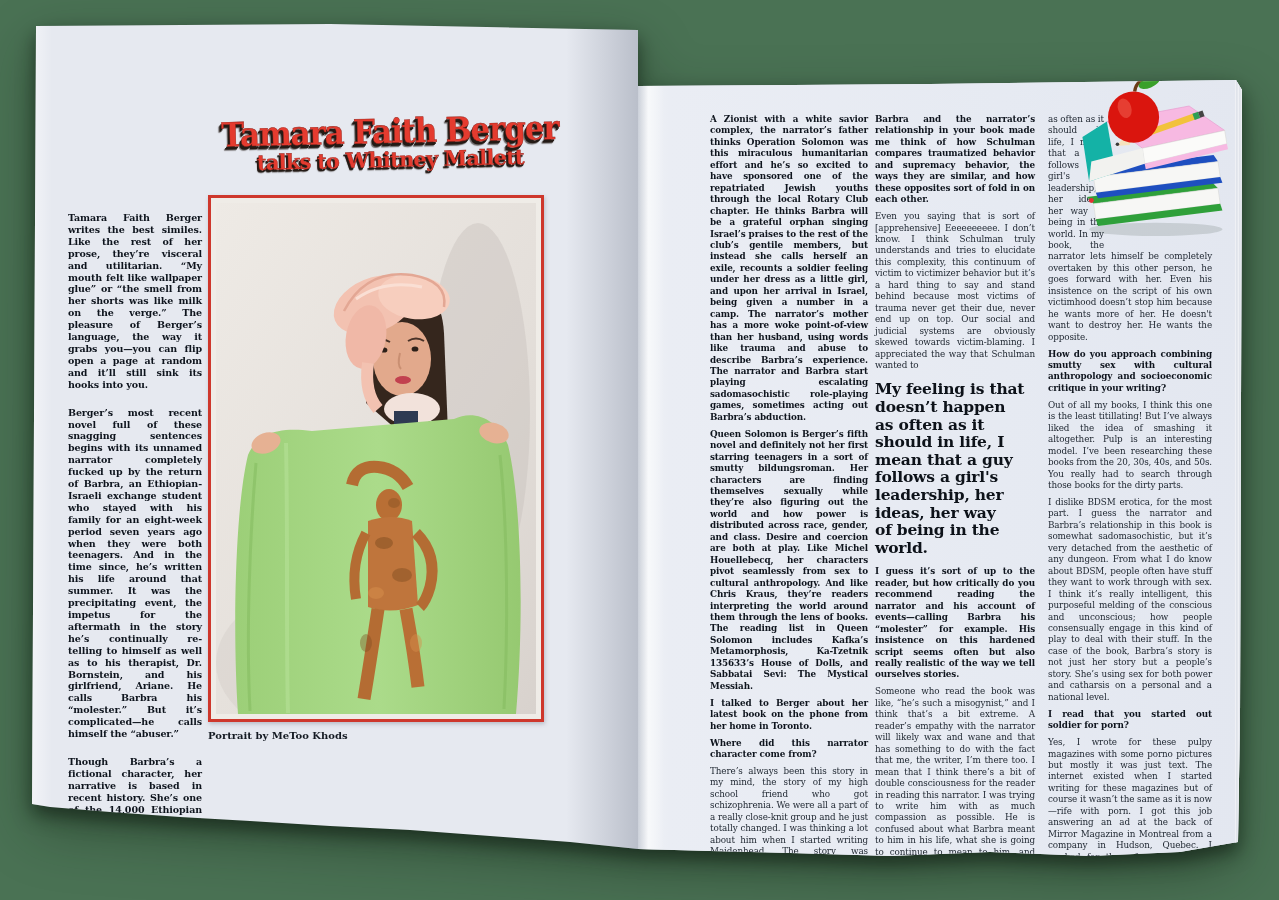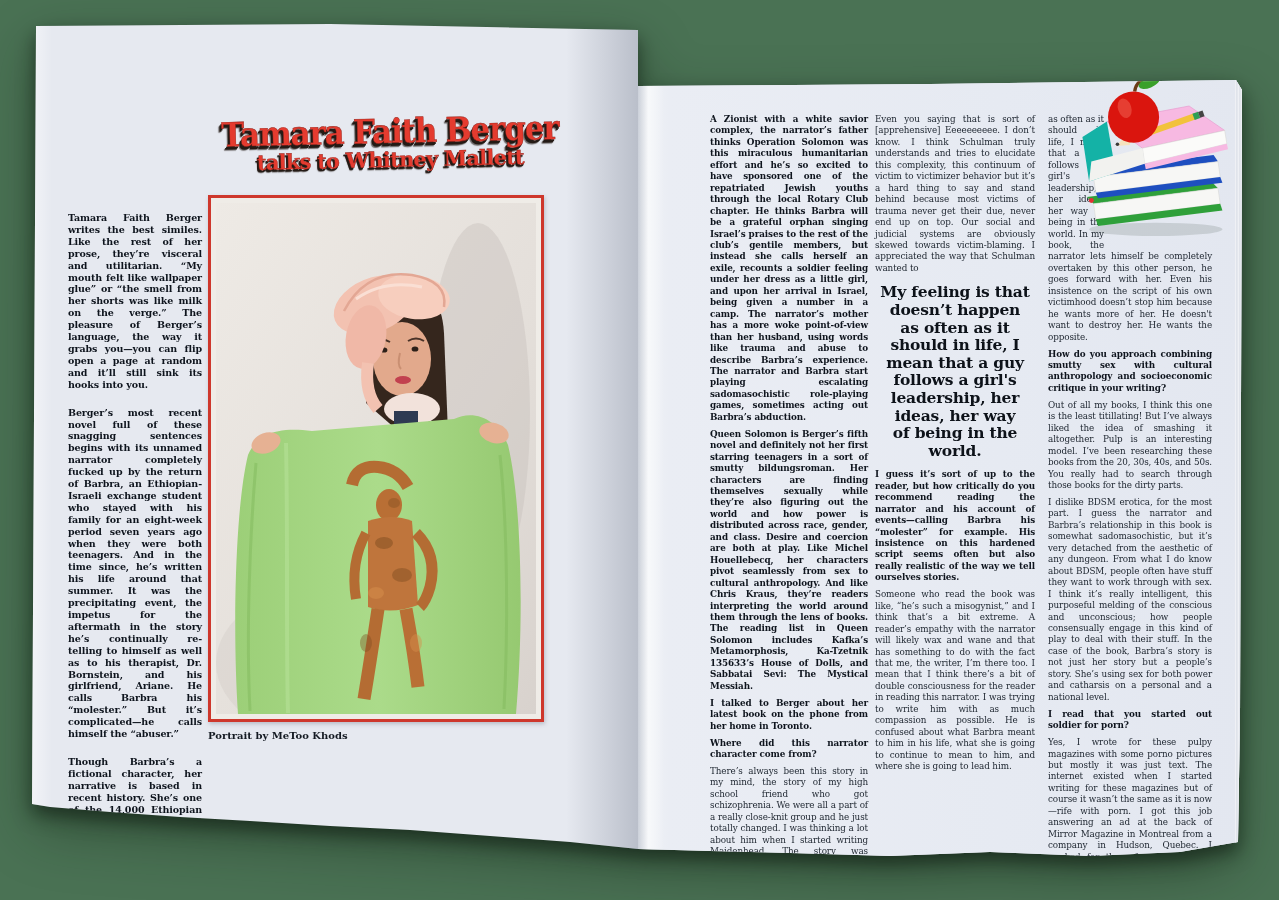--- a/index.html
+++ b/index.html
@@ -74,21 +74,21 @@
     font-size:8.8px;line-height:11.45px;text-align:justify;
     color:#1c242e;letter-spacing:-.1px;
   }
   .col-1{left:72px;width:158px;}
   .col-2{left:237px;width:160px;}
   .col-3{left:410px;width:164px;}
   .bp{margin:0 0 5.5px;}
   .bp.q{font-weight:700;color:#0e141d;}
   .pull-quote{
     font-size:15.5px;line-height:17.6px;font-weight:700;
-    color:#0d1219;text-align:center;white-space:pre-line;
+    color:#0d1219;text-align:left;white-space:pre-line;
     margin:9px 0 10px;letter-spacing:-.2px;
   }
   .illu-spacer{float:right;width:102px;height:124px;margin:0 0 4px 6px;}
   .books-illu{position:absolute;left:1048px;top:54px;width:150px;height:168px;}
 
   [data-interactable]{cursor:default;}
 </style>
 </head>
 <body>
 
@@ -181,20 +181,21 @@
           <p class="bp q" data-interactable="false">A Zionist with a white savior complex, the narrator’s father thinks Operation Solomon was this miraculous humanitarian effort and he’s so excited to have sponsored one of the repatriated Jewish youths through the local Rotary Club chapter. He thinks Barbra will be a grateful orphan singing Israel’s praises to the rest of the club’s gentile members, but instead she calls herself an exile, recounts a soldier feeling under her dress as a little girl, and upon her arrival in Israel, being given a number in a camp. The narrator’s mother has a more woke point-of-view than her husband, using words like trauma and abuse to describe Barbra’s experience. The narrator and Barbra start playing escalating sadomasochistic role-playing games, sometimes acting out Barbra’s abduction.</p>
           <p class="bp q" data-interactable="false">Queen Solomon is Berger’s fifth novel and definitely not her first starring teenagers in a sort of smutty bildungsroman. Her characters are finding themselves sexually while they’re also figuring out the world and how power is distributed across race, gender, and class. Desire and coercion are both at play. Like Michel Houellebecq, her characters pivot seamlessly from sex to cultural anthropology. And like Chris Kraus, they’re readers interpreting the world around them through the lens of books. The reading list in Queen Solomon includes Kafka’s Metamorphosis, Ka-Tzetnik 135633’s House of Dolls, and Sabbatai Sevi: The Mystical Messiah.</p>
           <p class="bp q" data-interactable="false">I talked to Berger about her latest book on the phone from her home in Toronto.</p>
           <p class="bp q" data-interactable="false">Where did this narrator character come from?</p>
           <p class="bp a" data-interactable="false">There’s always been this story in my mind, the story of my high school friend who got schizophrenia. We were all a part of a really close-knit group and he just totally changed. I was thinking a lot about him when I started writing Maidenhead. The story was leftover, though, and I really needed to make it more central to a book.</p>
           <p class="bp a" data-interactable="false">Also I’ve always felt sort of stuck around Jewish men and I thought the best way to get over that was to get behind one and mess around. I didn’t want Jewish men to have such a hold over me, and after writing this book, they don’t so much anymore. I was trying to be as kind as possible to my narrator but to work with what actually has disturbed me about Jewish men, which is their righteousness and clannishness. I wanted to deal with a story that took apart a little bit the power of Judaism and Jewish men over me.</p>
         </div>
 
       <div class="col col-2" data-interactable="false">
         <div id="col-2-top">
+            <p class="bp q" data-interactable="false">Barbra and the narrator’s relationship in your book made me think of how Schulman compares traumatized behavior and supremacy behavior, the ways they are similar, and how these opposites sort of fold in on each other.</p>
             <p class="bp a" data-interactable="false">Even you saying that is sort of [apprehensive] Eeeeeeeeee. I don’t know. I think Schulman truly understands and tries to elucidate this complexity, this continuum of victim to victimizer behavior but it’s a hard thing to say and stand behind because most victims of trauma never get their due, never end up on top. Our social and judicial systems are obviously skewed towards victim-blaming. I appreciated the way that Schulman wanted to</p>
           </div>
         <div class="pull-quote" data-interactable="false">My feeling is that
 doesn’t happen
 as often as it
 should in life, I
 mean that a guy
 follows a girl's
 leadership, her
 ideas, her way

